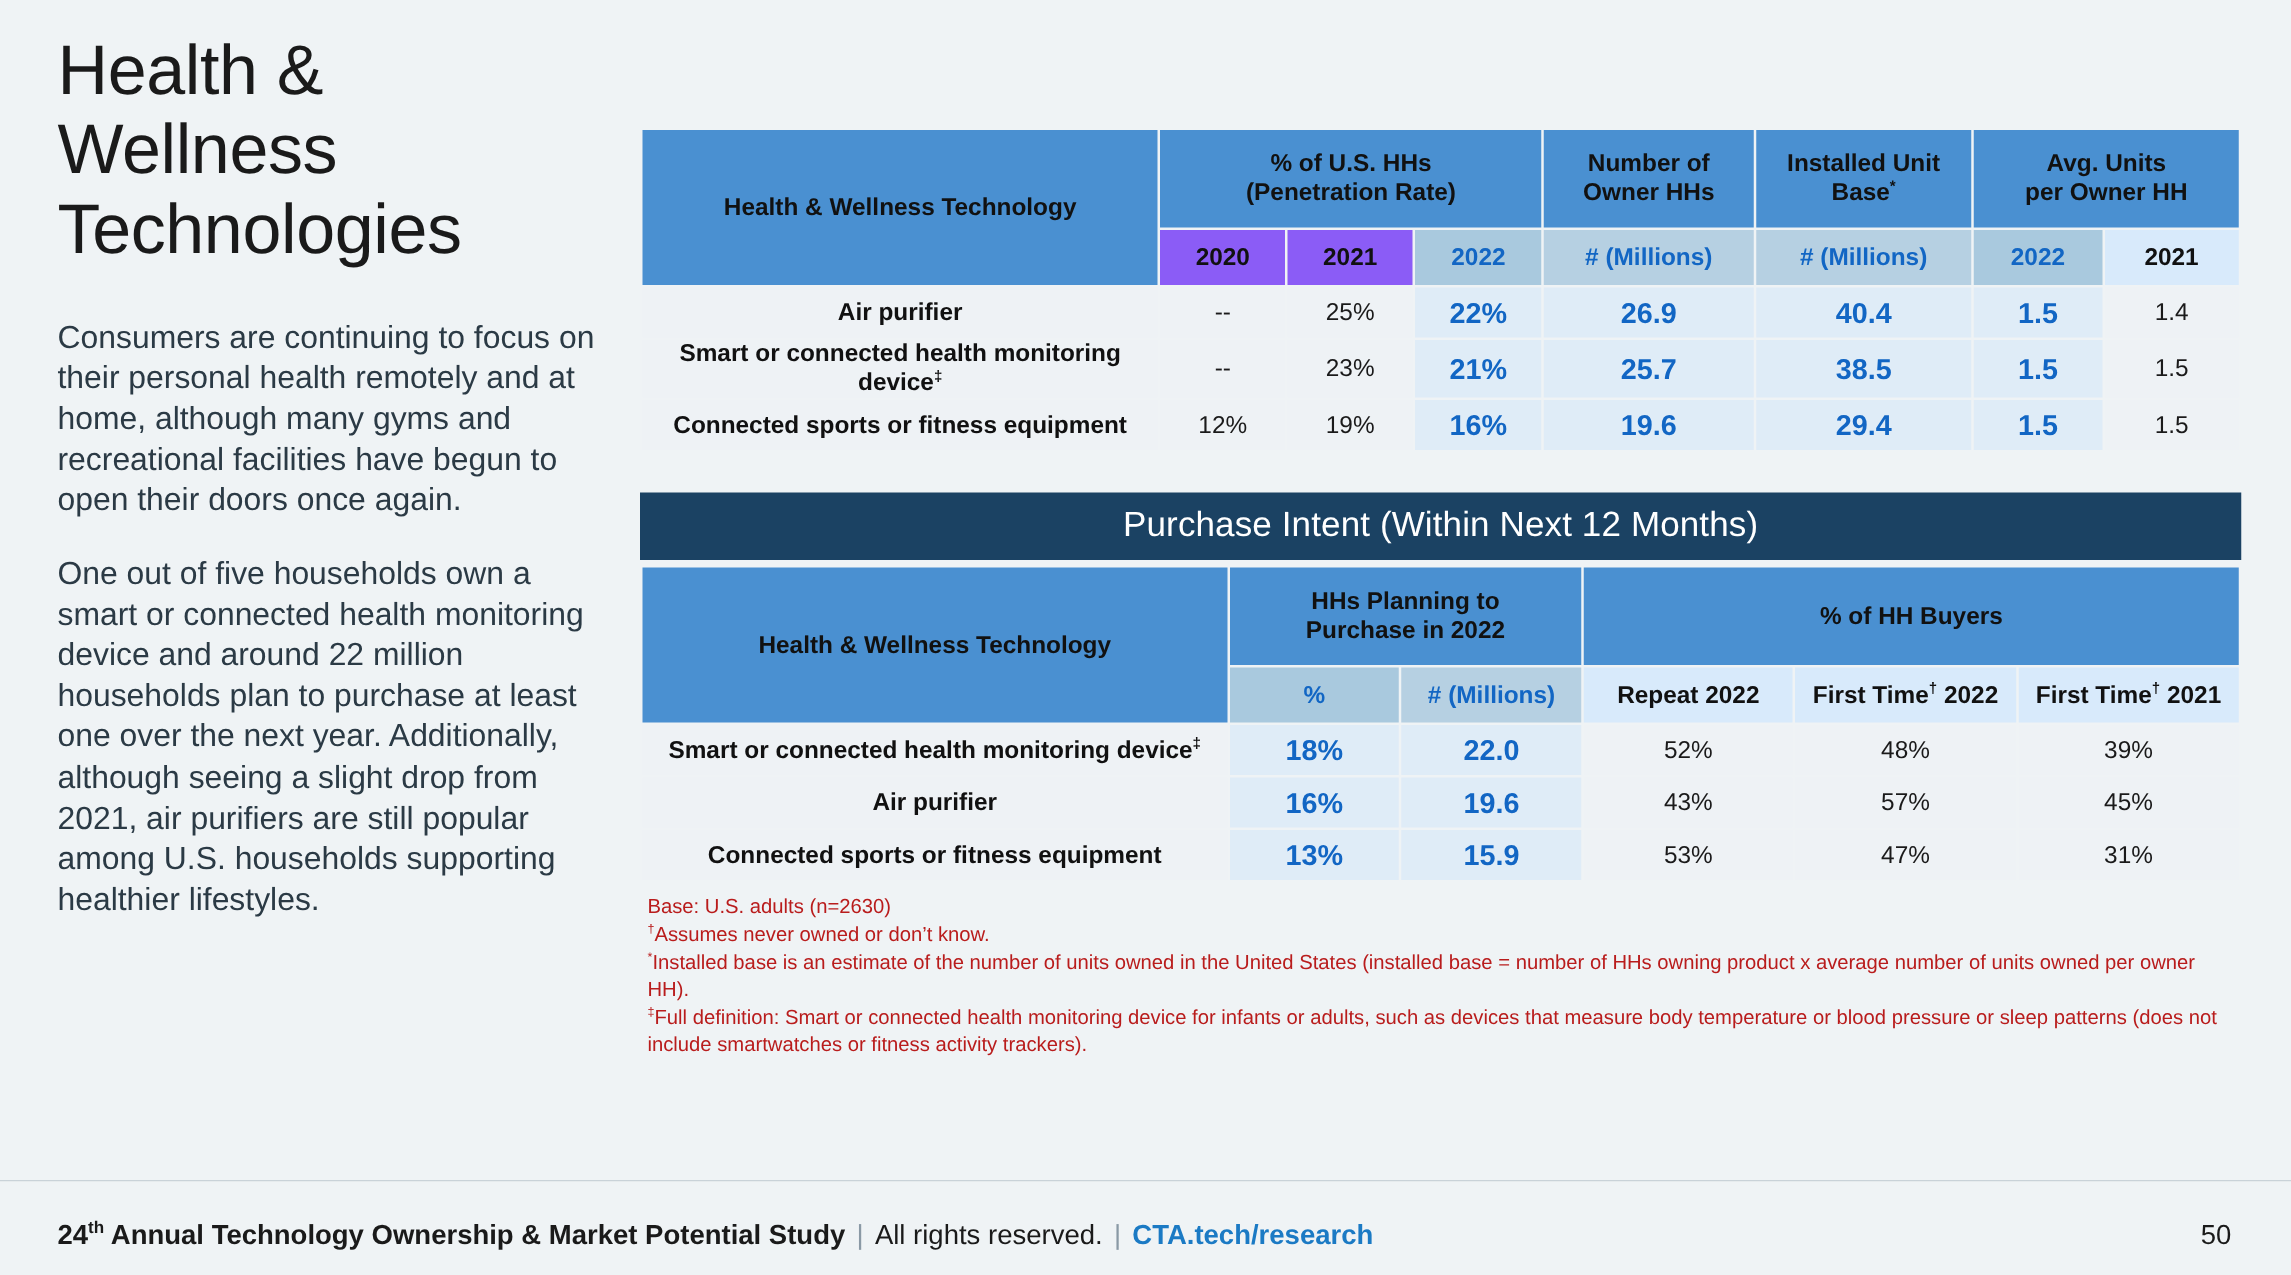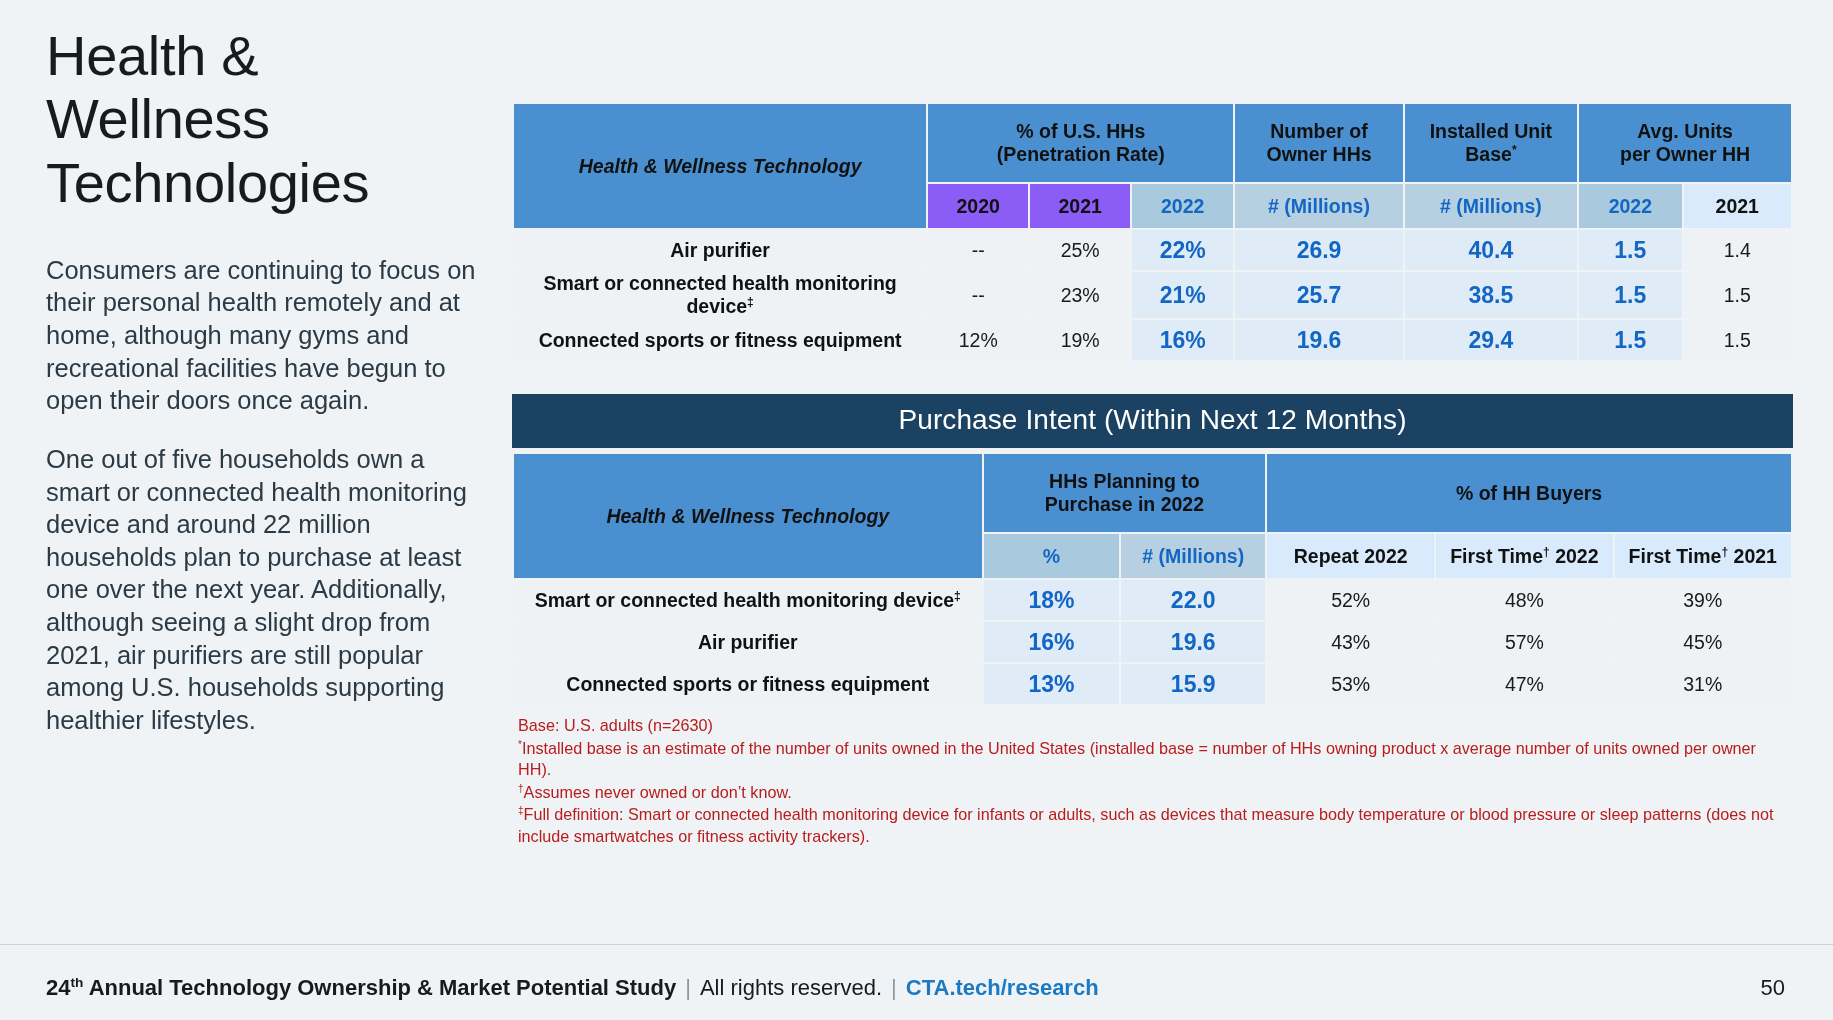--- a/index.html
+++ b/index.html
@@ -88,21 +88,20 @@
     font-size: 21px;
     line-height: 1.18;
     height: 78px;
     padding: 4px 6px;
   }
   .hdr-left {
     background: #4a90d1;
     color: #111111;
     font-weight: bold;
     font-size: 21.5px;
-    font-style: italic;
   }
 
   
   .sub {
     height: 44px;
     font-weight: bold;
     font-size: 20px;
     color: #111111;
     background: #d8eafb;
   }
@@ -340,22 +339,22 @@
           <td class="cell hl-num">15.9</td>
           <td class="cell">53%</td>
           <td class="cell">47%</td>
           <td class="cell">31%</td>
         </tr>
       </tbody>
     </table>
 
     <div class="footnotes">
       <div>Base: U.S. adults (n=2630)</div>
+      <div><sup>†</sup><span>Assumes never owned or don’t know.</span></div>
       <div><sup>*</sup><span>Installed base is an estimate of the number of units owned in the United States (installed base = number of HHs owning product x average number of units owned per owner HH).</span></div>
-      <div><sup>†</sup><span>Assumes never owned or don’t know.</span></div>
       <div><sup>‡</sup><span>Full definition: Smart or connected health monitoring device for infants or adults, such as devices that measure body temperature or blood pressure or sleep patterns (does not include smartwatches or fitness activity trackers).</span></div>
     </div>
 
   </div>
 
   <div class="footer-rule"></div>
   <div class="footer">
     <span class="strong"><span>24</span><sup>th</sup><span> Annual Technology Ownership &amp; Market Potential Study</span></span>
     <span class="sep">|</span>
     <span>All rights reserved.</span>

